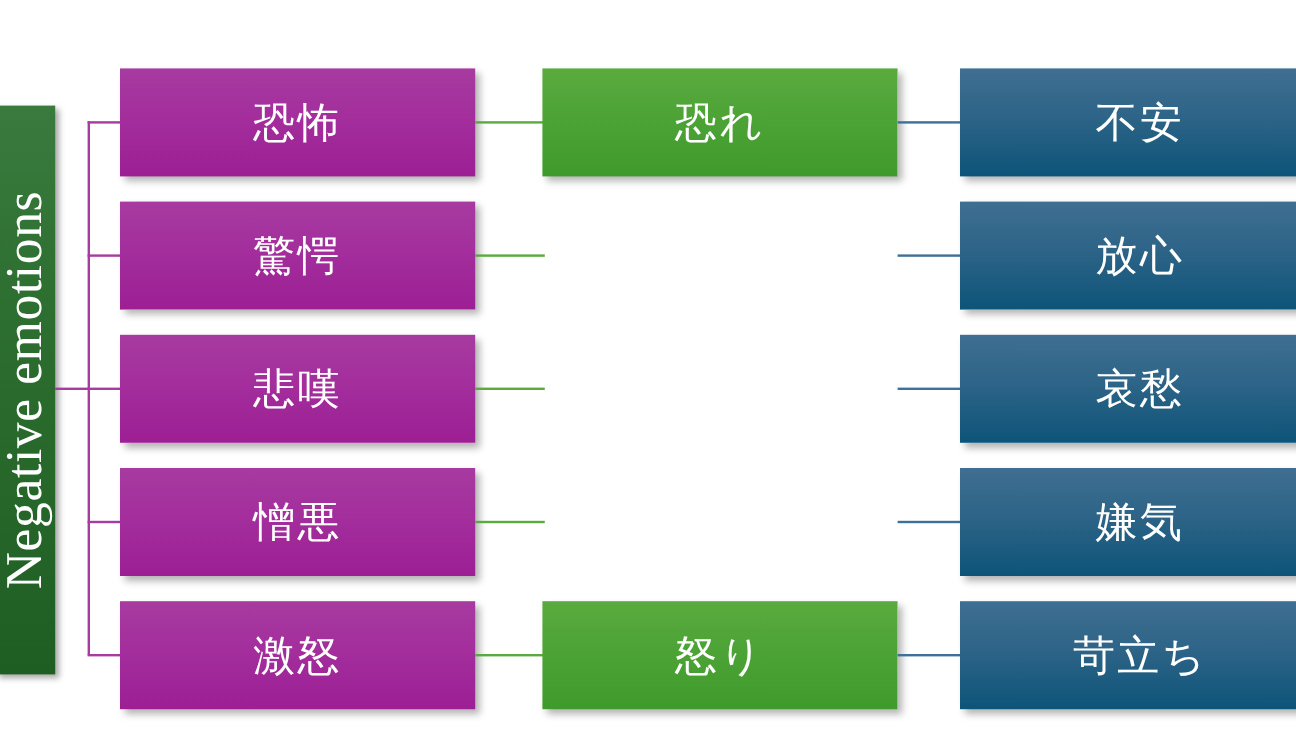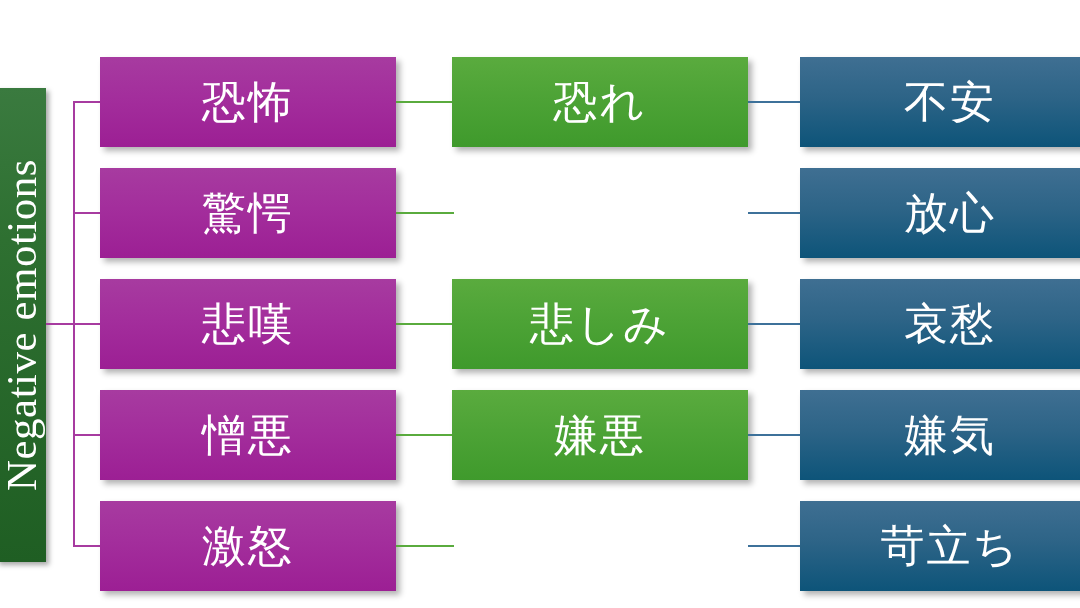--- a/index.html
+++ b/index.html
@@ -85,25 +85,25 @@
     top: 0;
     height: 90px;
     box-shadow: 4px 4px 6px rgba(0,0,0,0.30);
     display: flex;
     align-items: center;
     justify-content: center;
     box-sizing: border-box;
   }
   .node .label {
     color: #ffffff;
-    font-size: 44px;
+    font-size: 35px;
     line-height: 1;
     letter-spacing: 2px;
     white-space: nowrap;
-    font-family: Liberation Sans, sans-serif;
+    font-family: Liberation Serif, serif;
   }
 
   .node.level1 {
     left: 100px;
     width: 296px;
     background: linear-gradient(to bottom, #a73ba0 0%, #a32e9c 45%, #9c1f94 100%);
   }
   .node.level2 {
     left: 452px;
     width: 296px;
@@ -173,47 +173,44 @@
     <div class="node level3">
       <span class="label">放心</span>
     </div>
   </div>
 
   <div class="row" style="top:279px;border-radius:28px;">
     <div class="node level1">
       <span class="label">悲嘆</span>
     </div>
     <div class="conn l1-l2"></div>
+    <div class="conn l2-l3"></div>
+    <div class="node level3">
+      <span class="label">哀愁</span>
+    </div>
+  </div>
+
+  <div class="row" style="top:390px;border-radius:16px;">
+    <div class="node level1">
+      <span class="label">憎悪</span>
+    </div>
+    <div class="conn l1-l2"></div>
+    <div class="conn l2-l3"></div>
+    <div class="node level3">
+      <span class="label">嫌気</span>
+    </div>
+  </div>
+
+  <div class="row" style="top:501px;">
+    <div class="node level1">
+      <span class="label">激怒</span>
+    </div>
+    <div class="conn l1-l2"></div>
     <div class="node level2">
-      <span class="label">悲しみ</span>
-    </div>
-    <div class="conn l2-l3"></div>
-    <div class="node level3">
-      <span class="label">哀愁</span>
-    </div>
-  </div>
-
-  <div class="row" style="top:390px;border-radius:16px;">
-    <div class="node level1">
-      <span class="label">憎悪</span>
-    </div>
-    <div class="conn l1-l2"></div>
-    <div class="node level2">
-      <span class="label">嫌悪</span>
-    </div>
-    <div class="conn l2-l3"></div>
-    <div class="node level3">
-      <span class="label">嫌気</span>
-    </div>
-  </div>
-
-  <div class="row" style="top:501px;">
-    <div class="node level1">
-      <span class="label">激怒</span>
-    </div>
-    <div class="conn l1-l2"></div>
+      <span class="label">怒り</span>
+    </div>
     <div class="conn l2-l3"></div>
     <div class="node level3">
       <span class="label">苛立ち</span>
     </div>
   </div>
 
 </div>
 
 </body></html>

